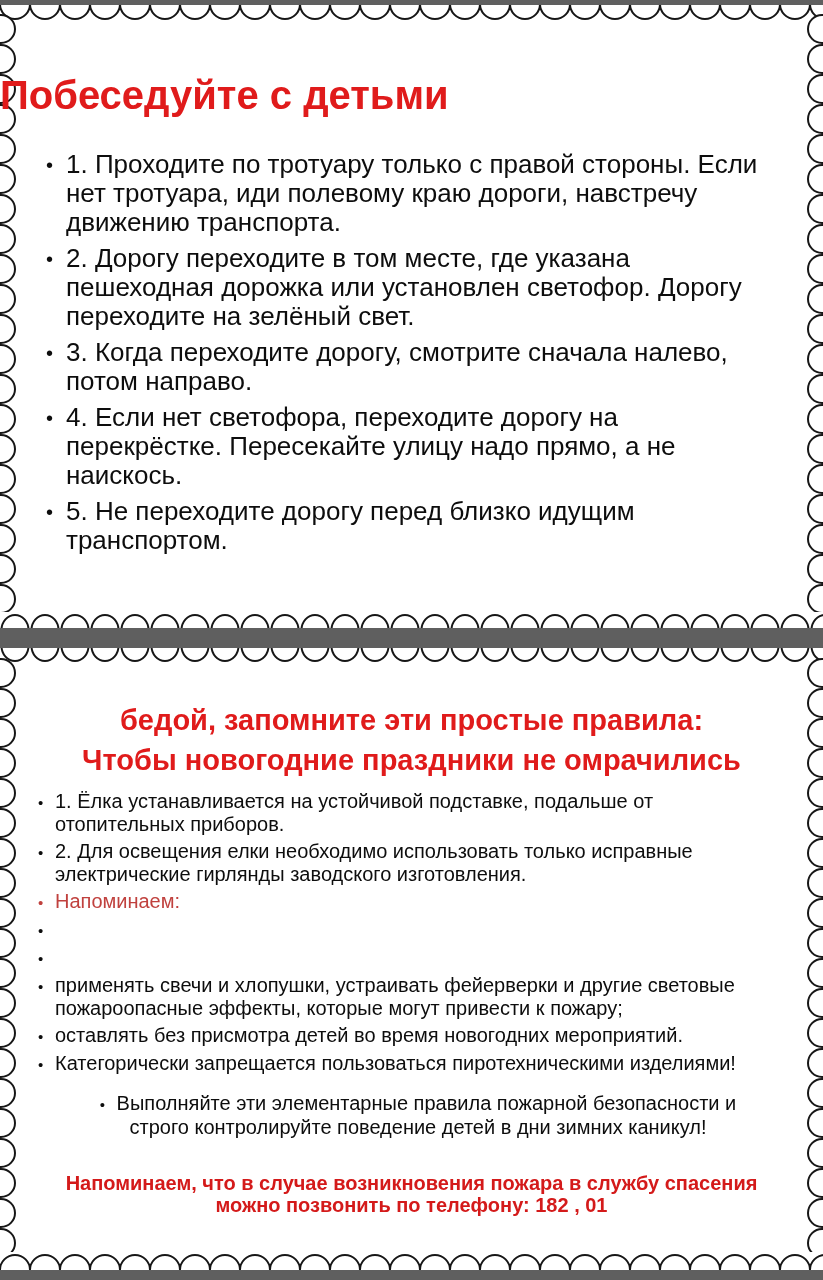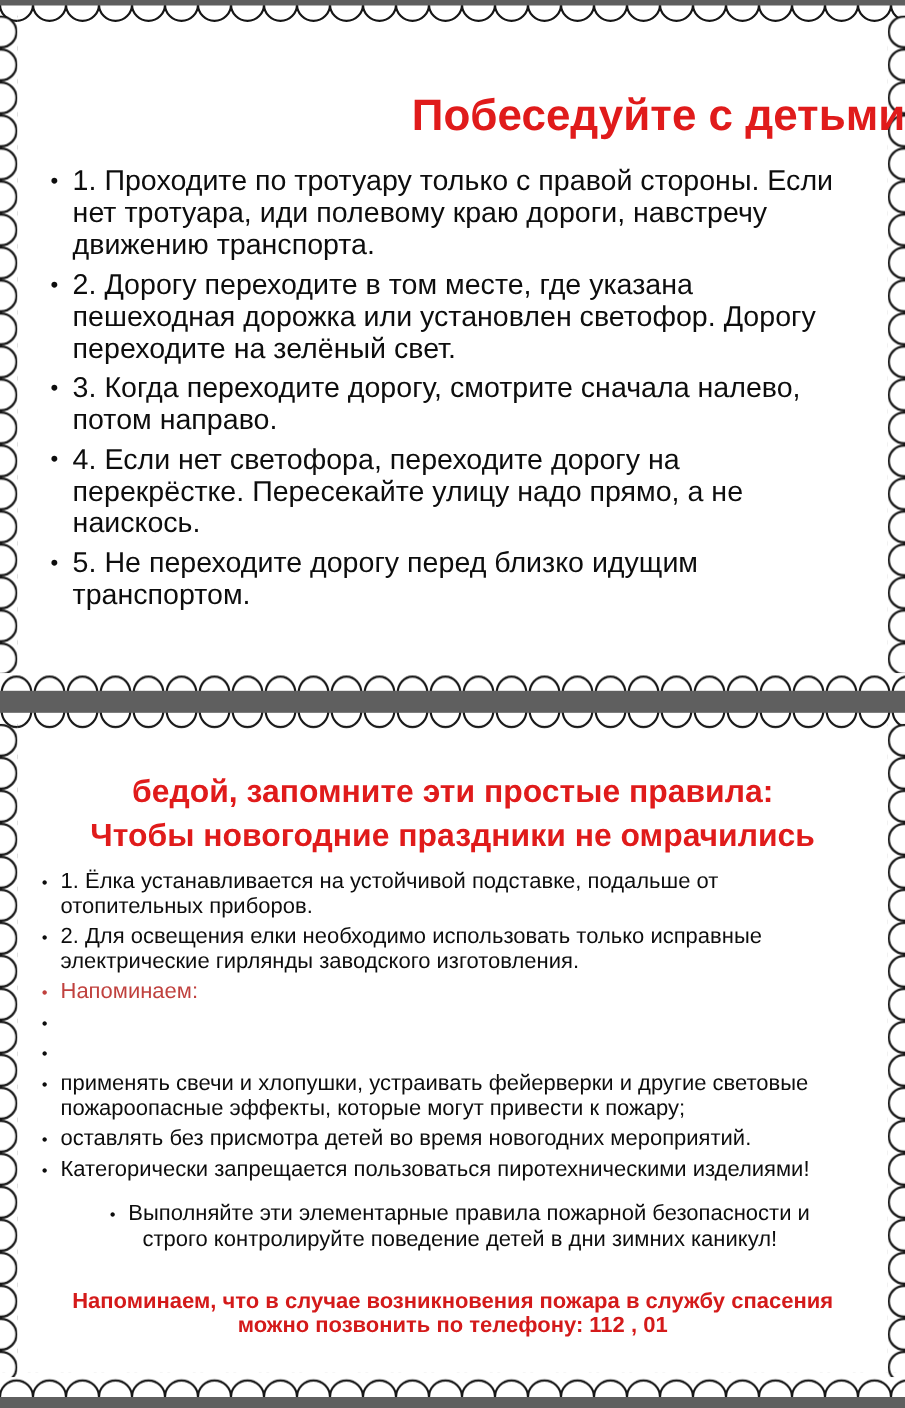--- a/index.html
+++ b/index.html
@@ -21,22 +21,22 @@
   .strip{position:absolute;display:block;}
   .strip.top{top:0;left:0;}
   .strip.left1{top:14px;left:0;}
   .strip.right1{top:14px;left:807px;}
   .strip.junction{top:606px;left:0;}
   .strip.left2{top:658px;left:0;}
   .strip.right2{top:658px;left:807px;}
   .strip.bottom{top:1248px;left:0;}
 
   .card1-title{
-    position:absolute;top:56px;left:0;width:100%;
-    text-align:right;
+    position:absolute;top:46px;left:0;width:100%;
+    text-align:left;
     font-size:40px;font-weight:bold;
     color:var(--title-red);
     letter-spacing:0px;
   }
   .card1-list{
     position:absolute;top:150px;left:46px;width:730px;
     margin:0;padding:0;list-style:none;
     font-size:26px;line-height:29px;
   }
   .card1-list li{display:flex;margin:0 0 7px 0;}
@@ -216,17 +216,17 @@
         <span class="mk">•</span>
         <span>Категорически запрещается пользоваться пиротехническими изделиями!</span>
       </li>
       <li class="centered">
         <span class="mk">•</span>
         <span>Выполняйте эти элементарные правила пожарной безопасности и строго контролируйте поведение детей в дни зимних каникул!</span>
       </li>
     </ul>
     <div class="fire-note">
       <div>Напоминаем, что в случае возникновения пожара в службу спасения</div>
-      <div>можно позвонить по телефону: 112 , 01</div>
+      <div>можно позвонить по телефону: 182 , 01</div>
     </div>
   </section>
 
 </div>
 
 </body></html>

